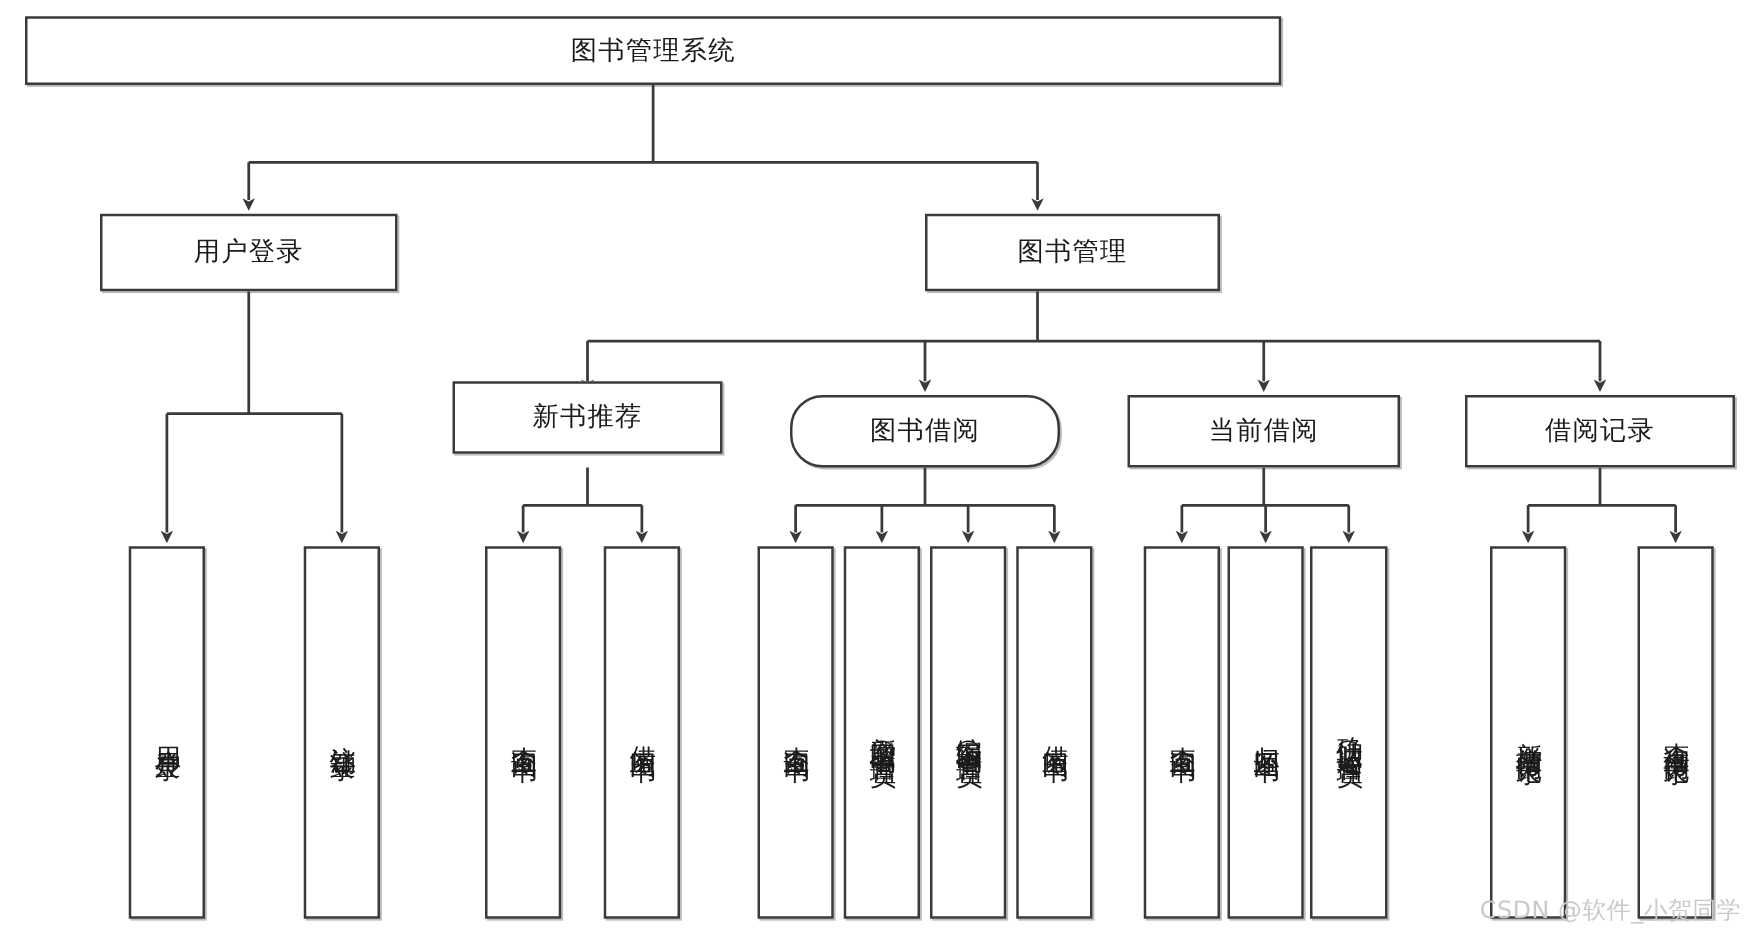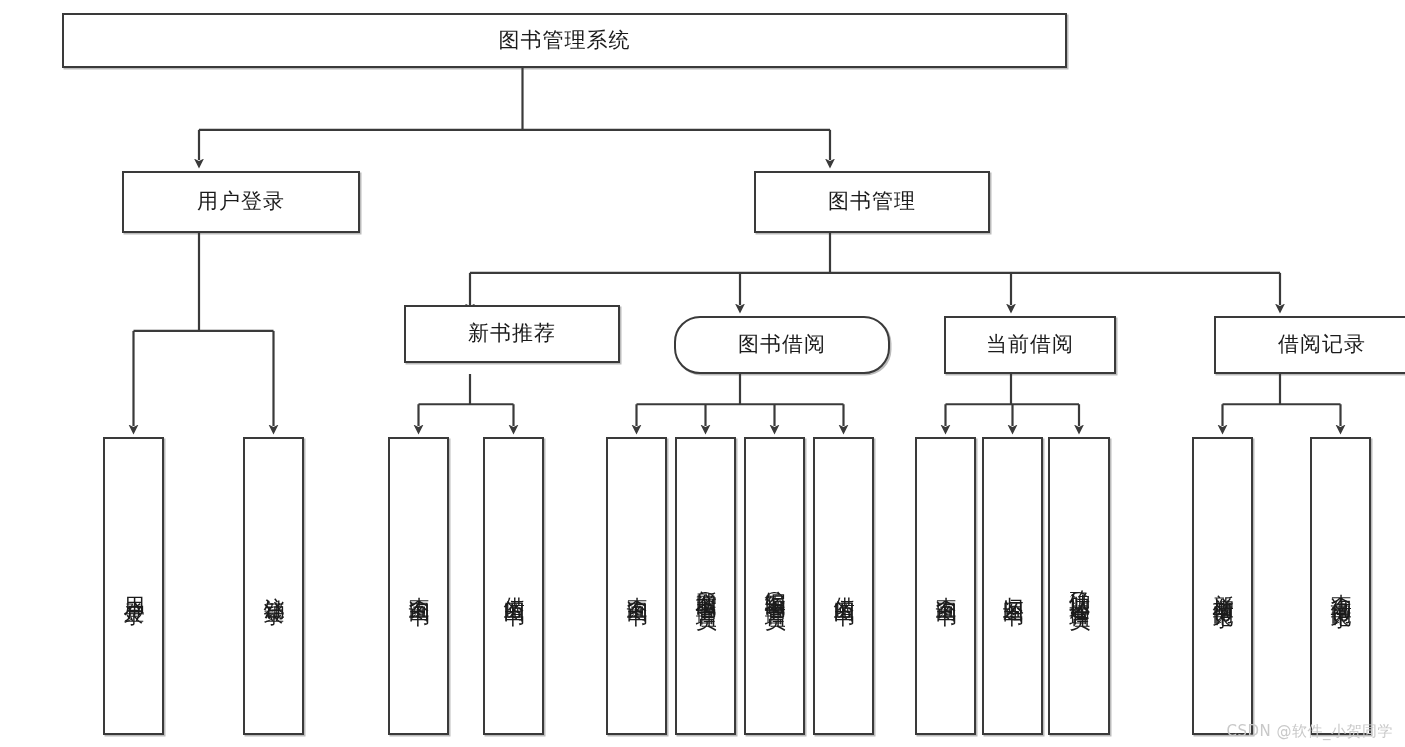--- a/index.html
+++ b/index.html
@@ -26,21 +26,20 @@
     align-items: center;
     justify-content: center;
     color: #1b1b1b;
     text-align: center;
     box-shadow: 1.5px 1.5px 0 rgba(60,60,60,0.35);
   }
   .node.horizontal {
     font-size: 21px;
     letter-spacing: 1px;
     line-height: 1.2;
-    margin-left: 42px;
   }
   .node.vertical {
     writing-mode: vertical-rl;
     text-orientation: upright;
     font-size: 21px;
     letter-spacing: 3px;
     line-height: 1.12;
     padding: 4px 0;
     align-items: center;
     justify-content: center;
@@ -64,21 +63,21 @@
     stroke-width: 2.2;
     fill: none;
   }
   .arrow-head {
     fill: #3a3a3a;
   }
   #watermark {
     position: absolute;
     right: 12px;
     bottom: 6px;
-    font-size: 15px;
+    font-size: 19px;
     color: #c9c9c9;
     letter-spacing: 0.5px;
     white-space: nowrap;
     font-family: "DejaVu Sans", "Liberation Sans", sans-serif;
   }
 </style>
 </head>
 <body>
 
 <div id="canvas">
@@ -125,30 +124,30 @@
       </g>
   </svg>
 
   <div id="node-layer">
       <div class="node horizontal" style="left: 20px; top: 13px; width: 1005px; height: 55px;">
         <span class="label">图书管理系统</span>
       </div>
       <div class="node horizontal" style="left: 80px; top: 171px; width: 238px; height: 62px;">
         <span class="label">用户登录</span>
       </div>
-      <div class="node horizontal" style="left: 712px; top: 171px; width: 236px; height: 62px;">
+      <div class="node horizontal" style="left: 740px; top: 171px; width: 236px; height: 62px;">
         <span class="label">图书管理</span>
       </div>
       <div class="node horizontal" style="left: 362px; top: 305px; width: 216px; height: 58px;">
         <span class="label">新书推荐</span>
       </div>
       <div class="node horizontal" style="left: 632px; top: 316px; width: 216px; height: 58px; border-radius: 26px;">
         <span class="label">图书借阅</span>
       </div>
-      <div class="node horizontal" style="left: 902px; top: 316px; width: 172px; height: 58px;">
+      <div class="node horizontal" style="left: 902px; top: 316px; width: 218px; height: 58px;">
         <span class="label">当前借阅</span>
       </div>
       <div class="node horizontal" style="left: 1172px; top: 316px; width: 216px; height: 58px;">
         <span class="label">借阅记录</span>
       </div>
       <div class="node vertical" style="left: 103px; top: 437px; width: 61px; height: 298px;">
         <span class="label">用户登录</span>
       </div>
       <div class="node vertical" style="left: 243px; top: 437px; width: 61px; height: 298px;">
         <span class="label">注销登录</span>

